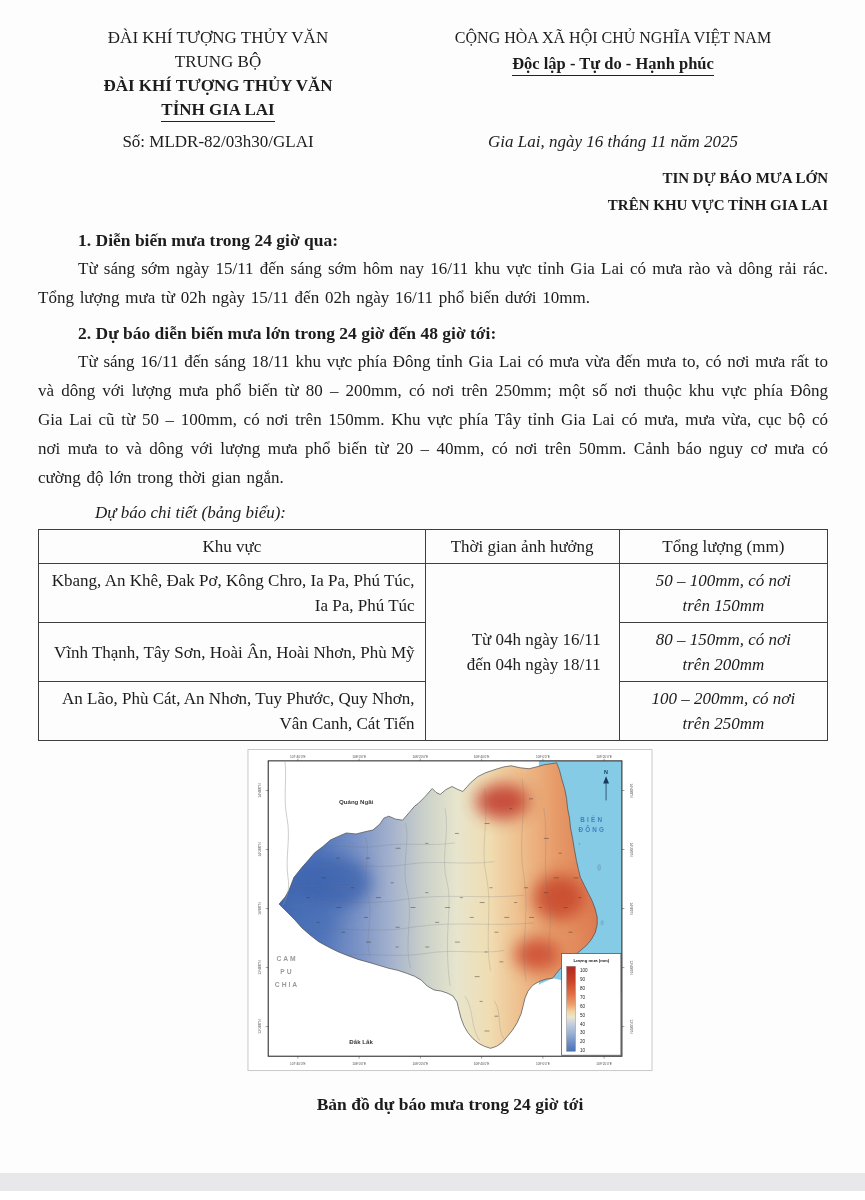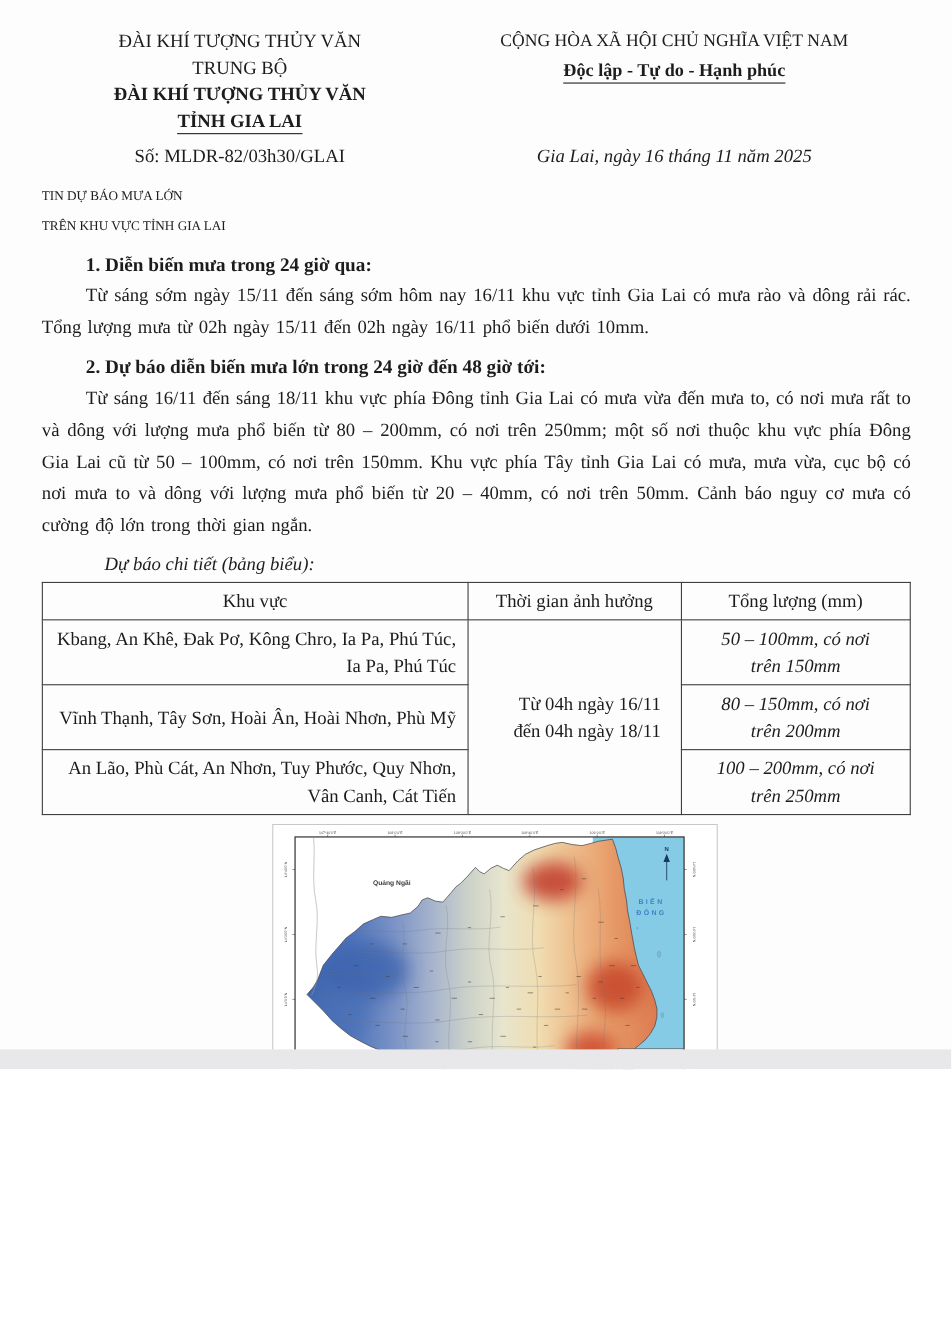--- a/index.html
+++ b/index.html
@@ -1,33 +1,33 @@
 <!DOCTYPE html>
 <html><head>
 <meta charset="utf-8">
 <style>
   html,body{margin:0;padding:0;}
   .page{
-    position:relative;width:865px;height:972px;background:#fdfdfd;
+    position:relative;width:865px;height:1191px;background:#fdfdfd;
     font-family:"Liberation Serif",serif;color:#1c1c1c;overflow:hidden;
   }
   .content{padding:26px 37px 0 38px;}
   
   .hdr{display:flex;justify-content:space-between;}
   .hdr-left{width:360px;text-align:center;font-size:17px;line-height:24px;}
   .hdr-right{width:430px;text-align:center;}
   .hdr-right .nation{font-weight:normal;font-size:16px;line-height:24px;}
   .hdr-right .motto{font-weight:bold;font-size:16.5px;line-height:24px;margin-top:2px;}
   .bold{font-weight:bold;}
   .u{border-bottom:1.5px solid #222;padding-bottom:2px;}
   .numrow{display:flex;justify-content:space-between;margin-top:10px;}
   .numrow .num{width:360px;text-align:center;font-size:17px;}
   .numrow .date{width:430px;text-align:center;font-size:17px;font-style:italic;}
   
-  .doc-title{margin-top:13px;text-align:left;font-weight:normal;font-size:12px;line-height:27px;}
+  .doc-title{margin-top:13px;text-align:right;font-weight:bold;font-size:15px;line-height:27px;}
   
   .sec-head{margin-top:8px;font-weight:bold;font-size:17.5px;line-height:27px;padding-left:40px;}
   .para{font-size:17px;line-height:29px;text-align:justify;text-indent:40px;word-spacing:1.5px;margin:0;}
   .tbl-intro{margin-top:8px;font-style:italic;font-size:17px;padding-left:57px;line-height:25px;}
   
   table.fc{border-collapse:collapse;width:100%;margin-top:4px;font-size:17px;}
   table.fc th,table.fc td{border:1.5px solid #3f3f3f;line-height:25px;}
   table.fc th{font-weight:normal;text-align:center;padding:4px 4px;}
   td.area{text-align:right;padding:4px 10px;width:49%;}
   td.time{text-align:right;padding:4px 18px;width:24.6%;}

